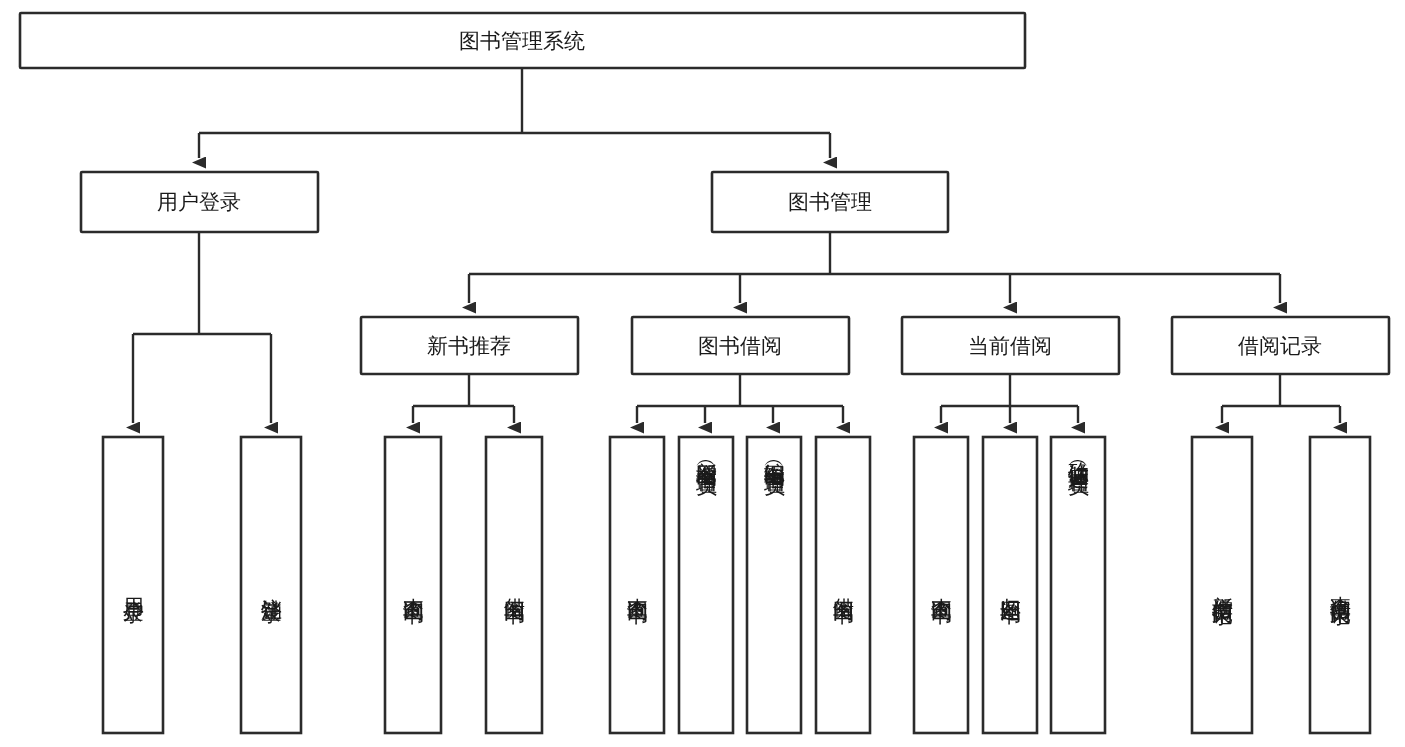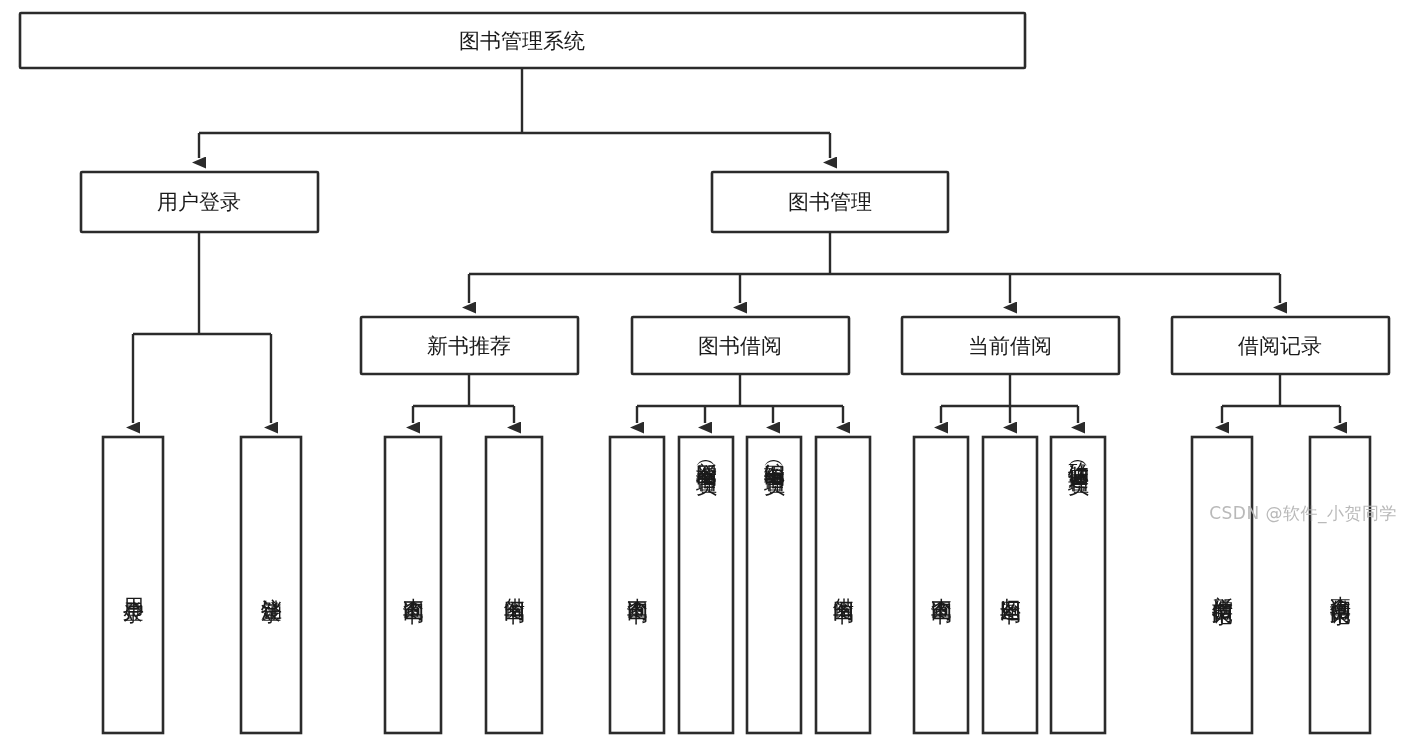--- a/index.html
+++ b/index.html
@@ -207,15 +207,14 @@
     <span class="vlabel">确认归还（管理员）</span>
   </div>
 
   <div class="vlabel-wrap" style="left:1192px; top:437px; width:60px; height:296px;">
     <span class="vlabel">新增借阅记录</span>
   </div>
   <div class="vlabel-wrap" style="left:1310px; top:437px; width:60px; height:296px;">
     <span class="vlabel">查询借阅记录</span>
   </div>
 
-  <div class="watermark">CSDN @软件_小贺同学</div>
 
 </div>
 
 </body></html>

